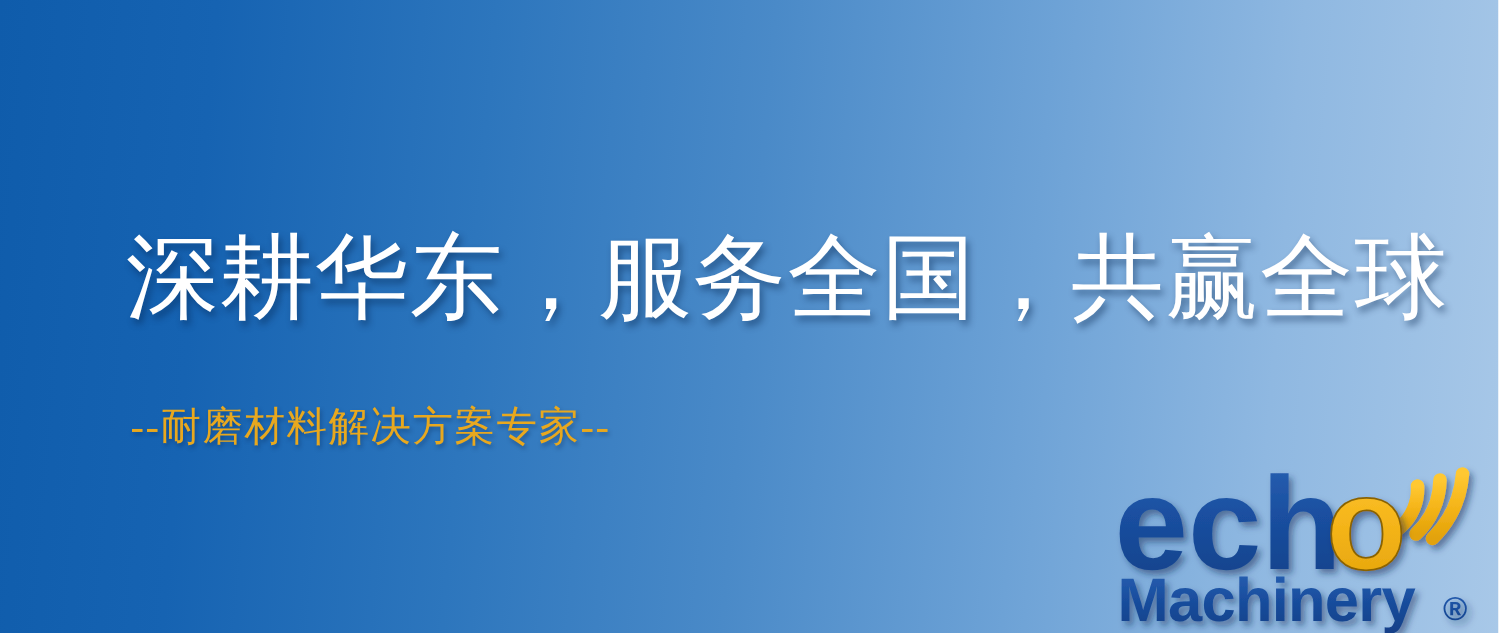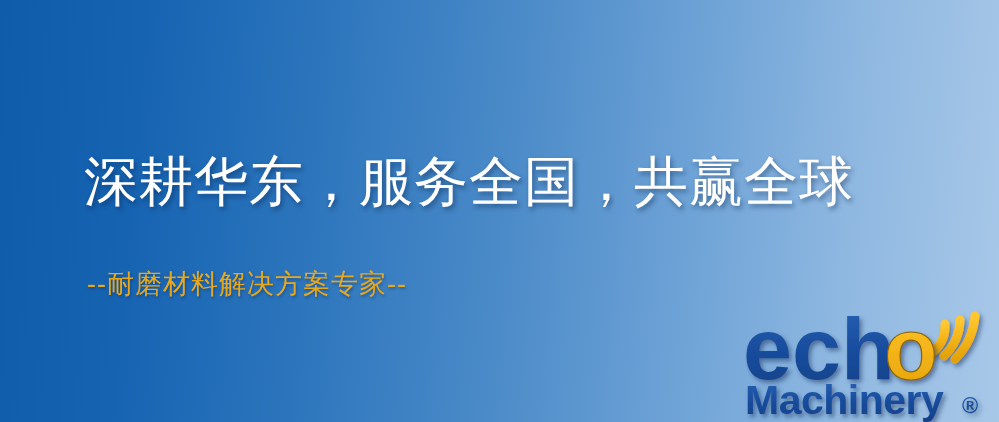--- a/index.html
+++ b/index.html
@@ -25,34 +25,34 @@
     -webkit-font-smoothing: antialiased;
   }
 
   
   #headline {
     position: absolute;
     left: 84px;
     top: 152px;
     color: #ffffff;
     font-family: "Liberation Serif", "DejaVu Serif", serif;
-    font-size: 54px;
+    font-size: 62px;
     line-height: 1.12;
     letter-spacing: 1px;
     white-space: nowrap;
     text-shadow: 2px 3px 5px rgba(0, 30, 70, 0.45);
   }
 
   
   #subtitle {
     position: absolute;
     left: 87px;
     top: 266px;
     color: #e8a81e;
-    font-family: Liberation Sans, sans-serif;
+    font-family: Liberation Serif, serif;
     font-size: 27px;
     letter-spacing: 1px;
     white-space: nowrap;
     text-shadow: 1px 2px 3px rgba(0, 30, 70, 0.35);
   }
 
   
   #logo {
     position: absolute;
     left: 745px;

